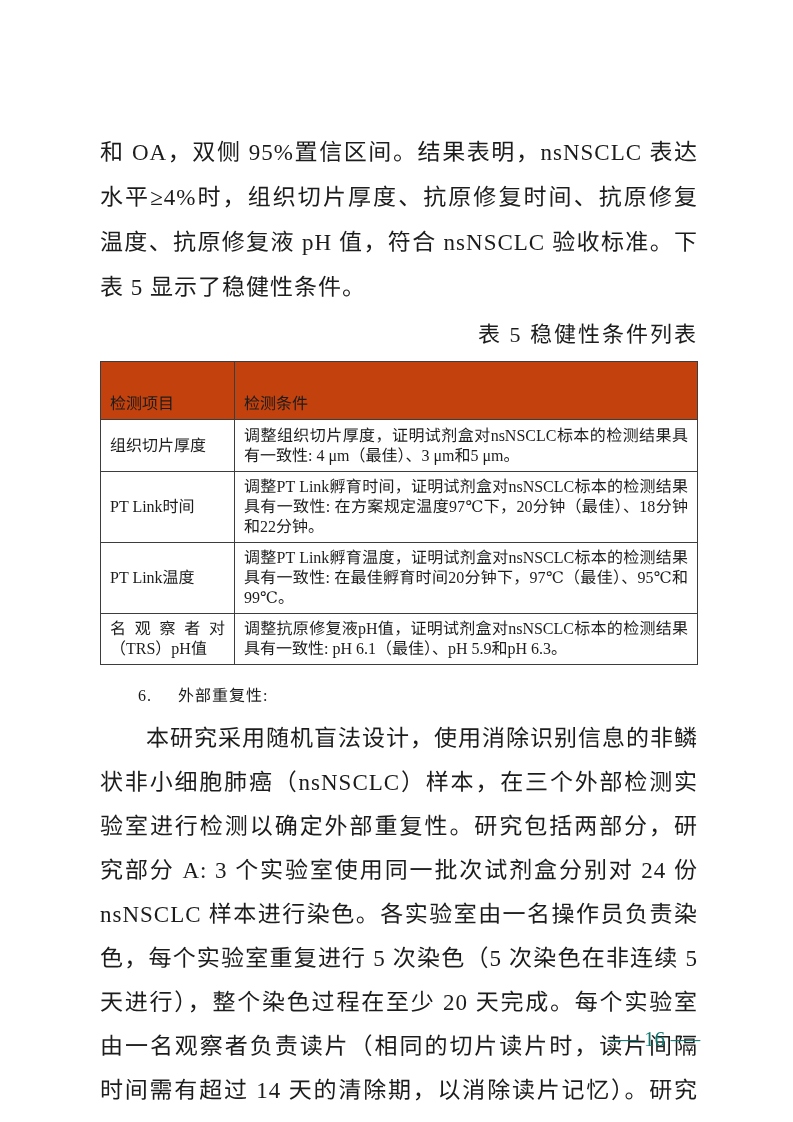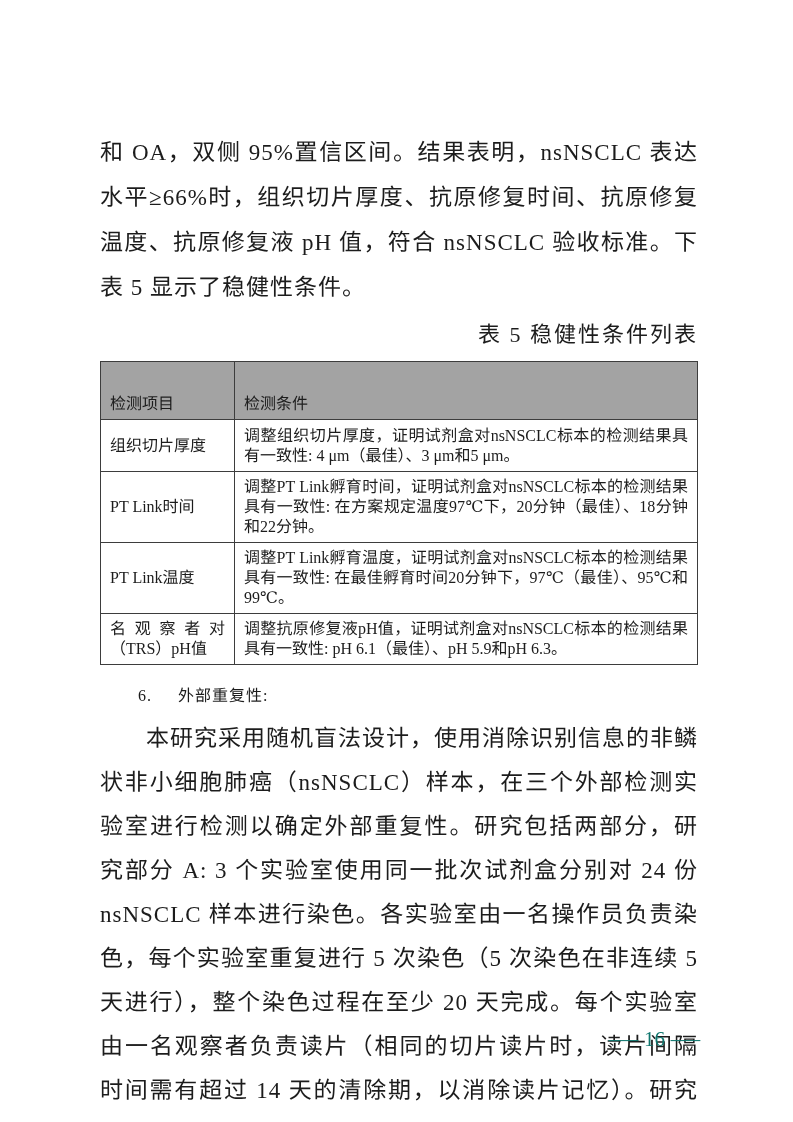--- a/index.html
+++ b/index.html
@@ -41,21 +41,21 @@
     font-size: 16px;
     line-height: 20px;
   }
   table.robustness th,
   table.robustness td {
     border: 1px solid #3d3d3d;
     vertical-align: middle;
     padding: 5px 9px;
   }
   table.robustness th {
-    background: #a3a3a3;
+    background: #c2410c;
     font-weight: normal;
     text-align: left;
     height: 47px;
     padding-top: 32px;
   }
   table.robustness col.c-item { width: 134px; }
   td.cell-item {
     text-align: justify;
     padding-right: 6px;
   }
@@ -93,21 +93,21 @@
     transform: scaleX(1.4);
     margin: 0 10px;
   }
 </style>
 </head>
 <body>
 
 <div class="page">
   <div class="content">
 
-    <p class="body-para">和 OA，双侧 95%置信区间。结果表明，nsNSCLC 表达水平≥66%时，组织切片厚度、抗原修复时间、抗原修复温度、抗原修复液 pH 值，符合 nsNSCLC 验收标准。下表 5 显示了稳健性条件。</p>
+    <p class="body-para">和 OA，双侧 95%置信区间。结果表明，nsNSCLC 表达水平≥4%时，组织切片厚度、抗原修复时间、抗原修复温度、抗原修复液 pH 值，符合 nsNSCLC 验收标准。下表 5 显示了稳健性条件。</p>
 
     <div class="table-caption">表 5 稳健性条件列表</div>
 
     <table class="robustness">
       <colgroup>
         <col class="c-item">
         <col class="c-cond">
       </colgroup>
       <thead>
         <tr>

